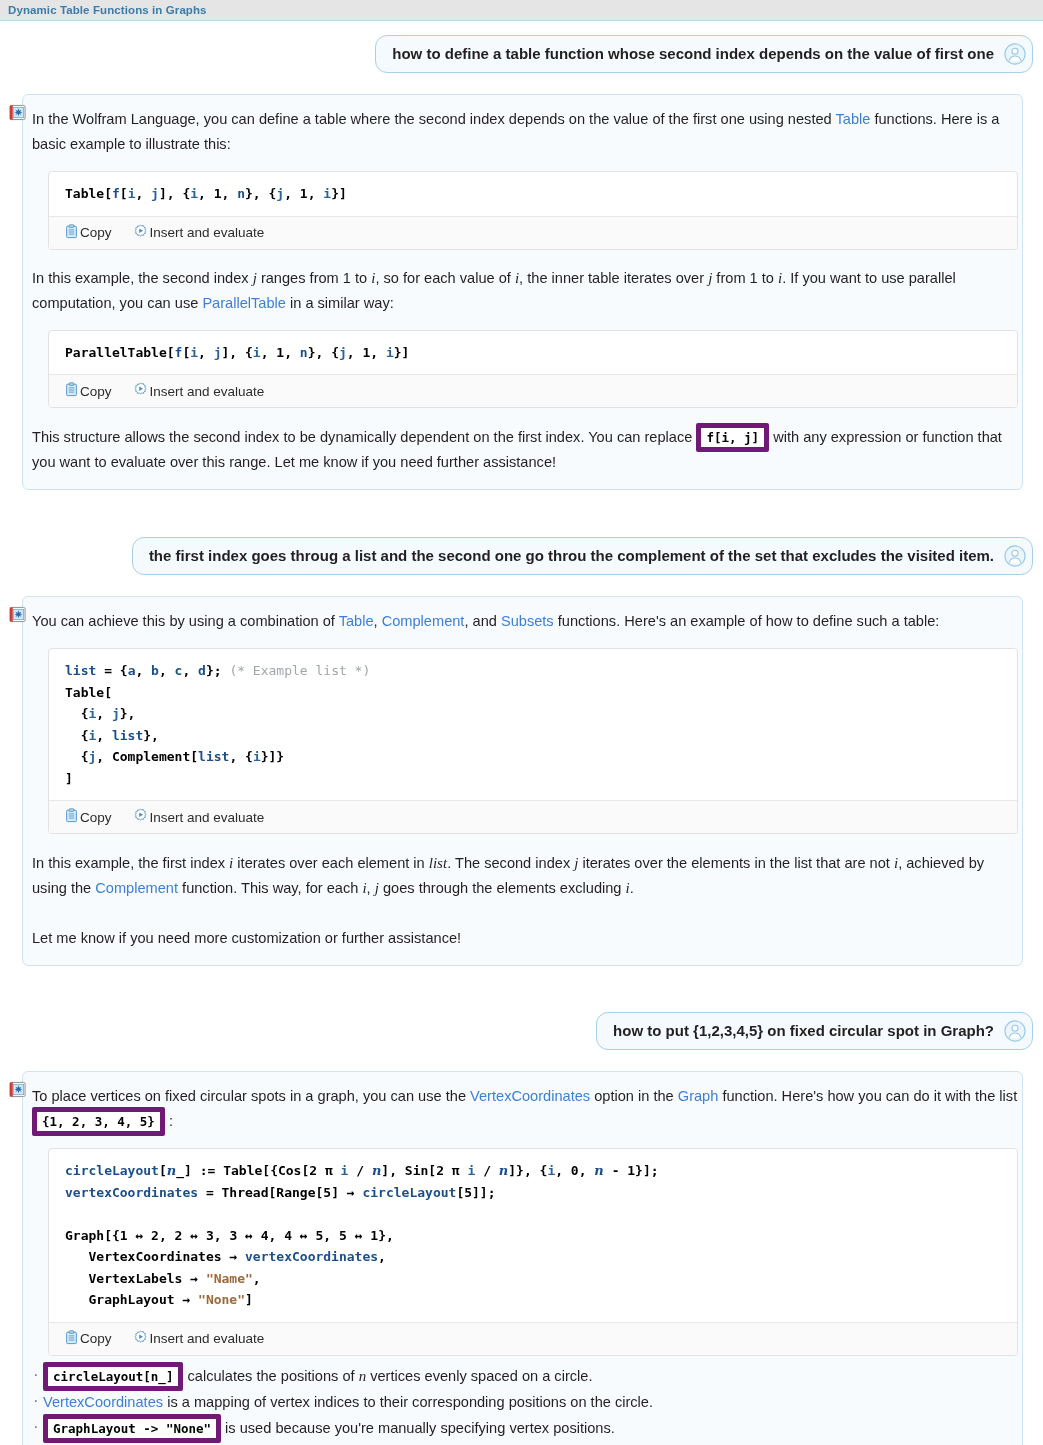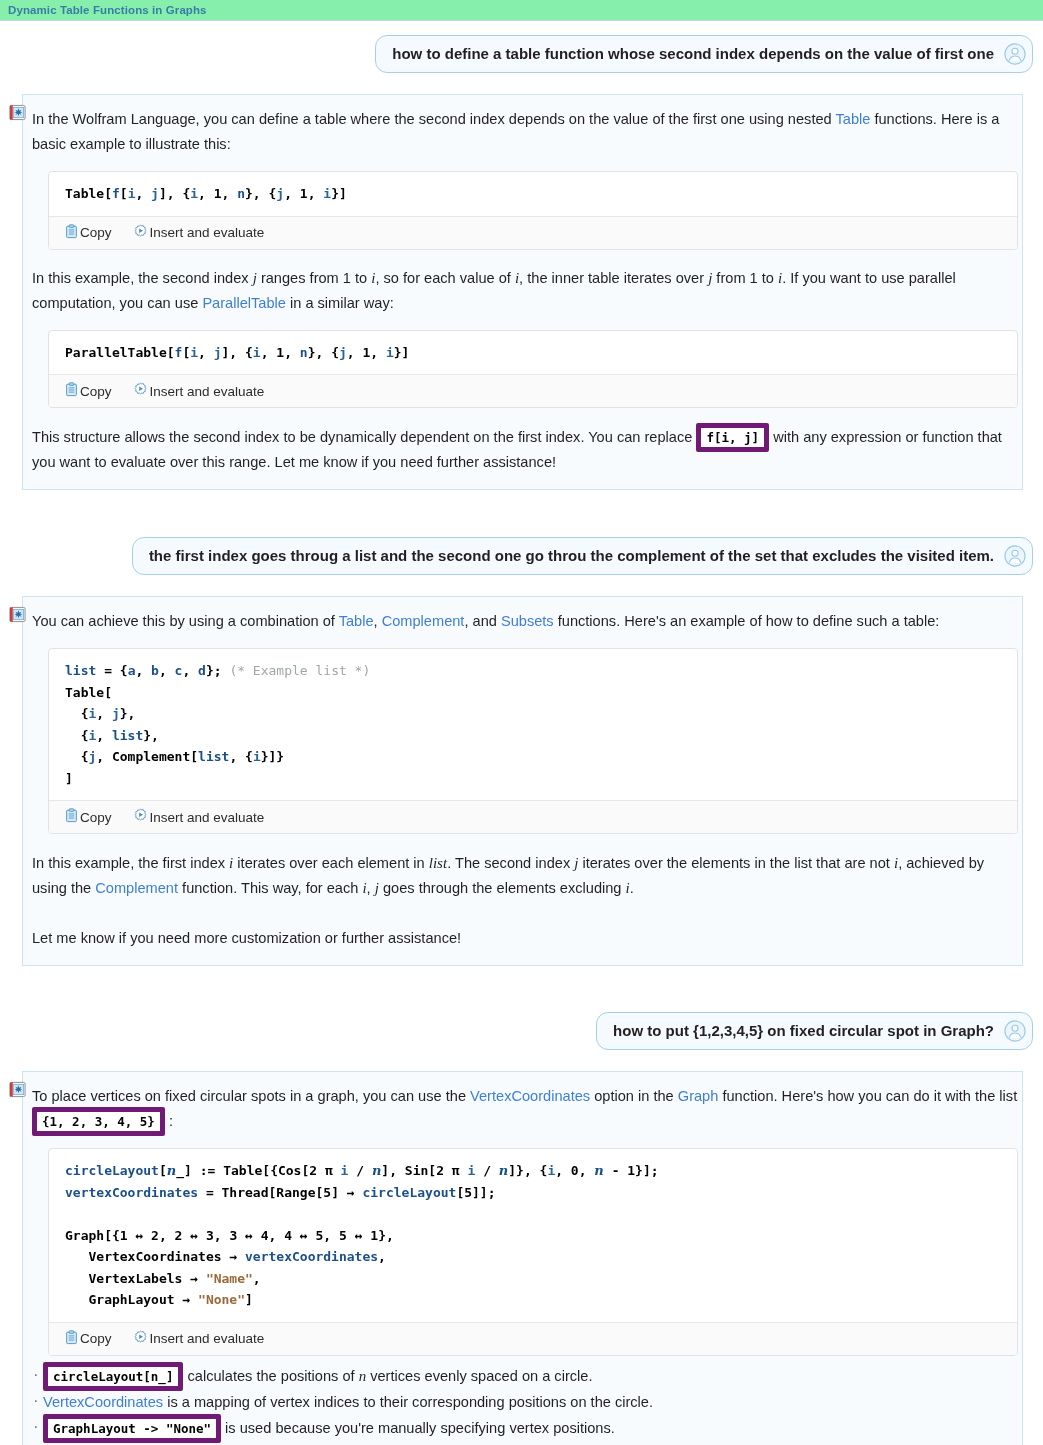--- a/index.html
+++ b/index.html
@@ -11,21 +11,21 @@
     width: 1043px;
     height: 1445px;
     font-family: "Liberation Sans", sans-serif;
     color: #231f20;
     overflow: hidden;
   }
 
   
   .titlebar {
     height: 21px;
-    background: #86efac;
+    background: #e5e5e5;
     border-bottom: 1px solid #b9d9ec;
     display: flex;
     align-items: center;
     padding: 0 0 0 8px;
     box-sizing: border-box;
   }
   .titlebar .title {
     font-size: 11.5px;
     font-weight: bold;
     color: #3a7ca8;
@@ -73,21 +73,21 @@
     display: flex;
     align-items: flex-start;
     padding: 0 20px 0 0;
   }
   .assist-card {
     position: relative;
     flex: 1;
     margin-left: 22px;
     background: #f7fbfe;
     border: 1px solid #cfe4f2;
-    border-radius: 0;
+    border-radius: 6px;
     padding: 12px 2px 14px 9px;
     box-sizing: border-box;
   }
   .assist-icon {
     position: absolute;
     left: -14px;
     top: 9px;
     width: 17px;
     height: 17px;
   }

